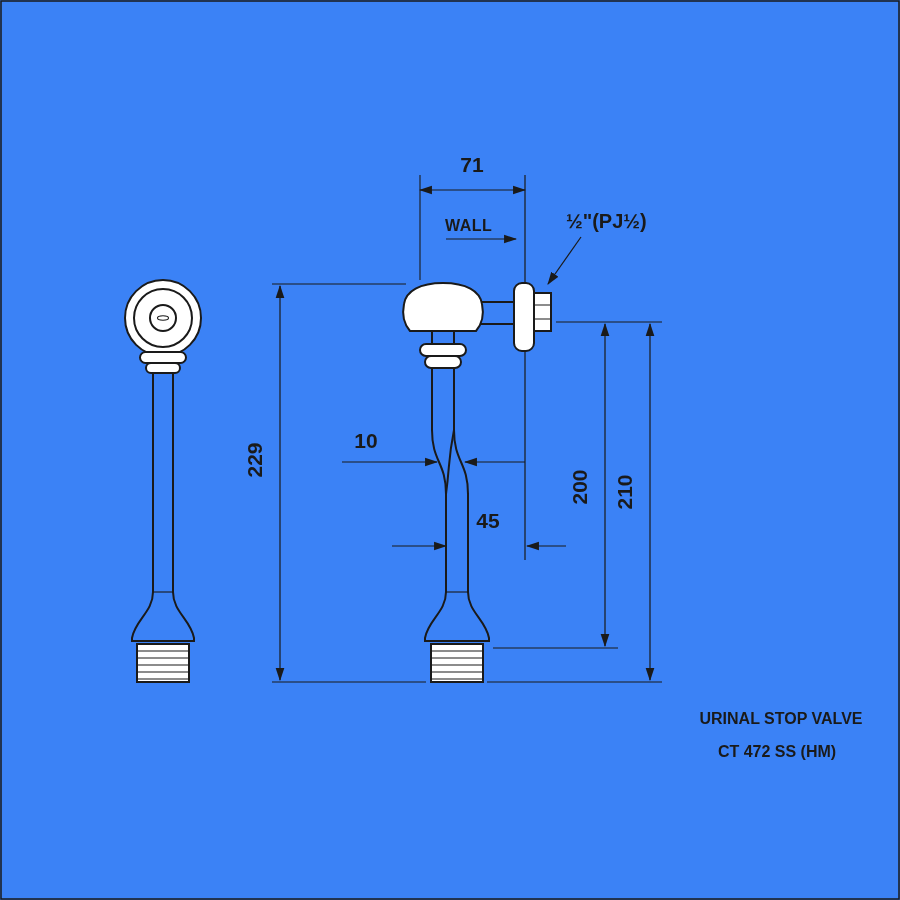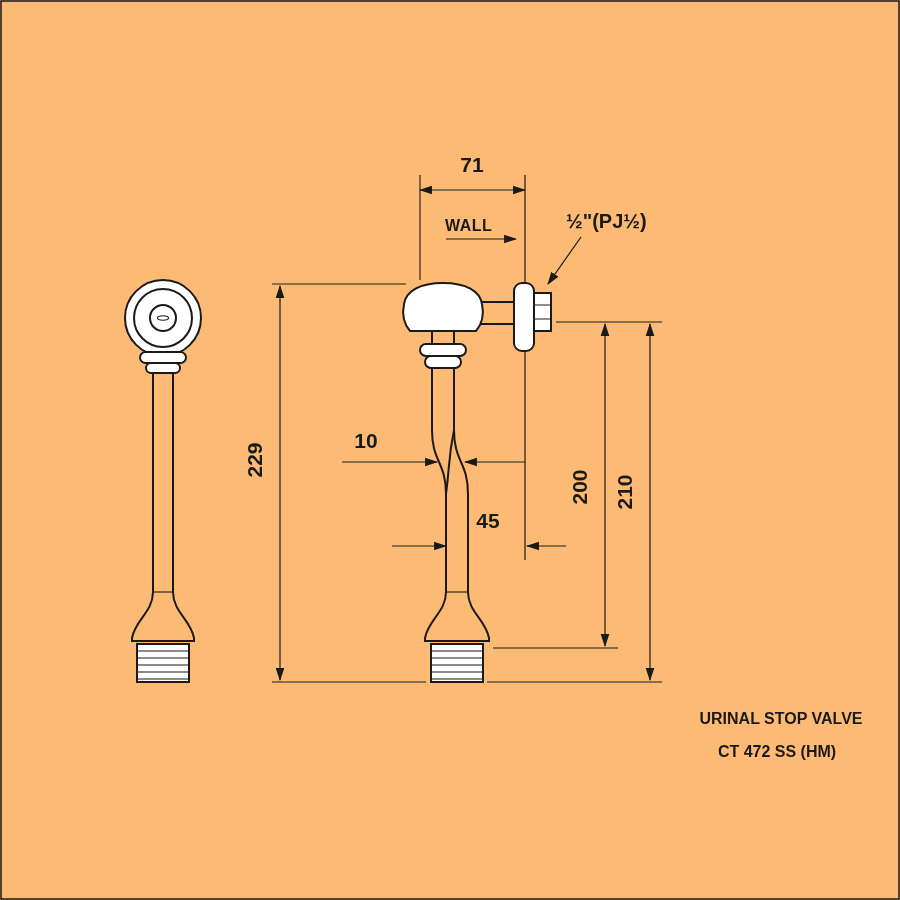--- a/index.html
+++ b/index.html
@@ -4,21 +4,21 @@
 <style>
   html, body {
     margin: 0;
     padding: 0;
     background: #ffffff;
   }
   .canvas {
     position: relative;
     width: 900px;
     height: 900px;
-    background: #fdba74;
+    background: #3b82f6;
     overflow: hidden;
   }
   svg text {
     font-family: "Liberation Sans", "DejaVu Sans", sans-serif;
     font-weight: bold;
     fill: #1a1a1a;
   }
   .dim-text   { font-size: 21px; }
   .wall-text  { font-size: 16px; letter-spacing: 0.5px; }
   .callout-text { font-size: 20px; }

